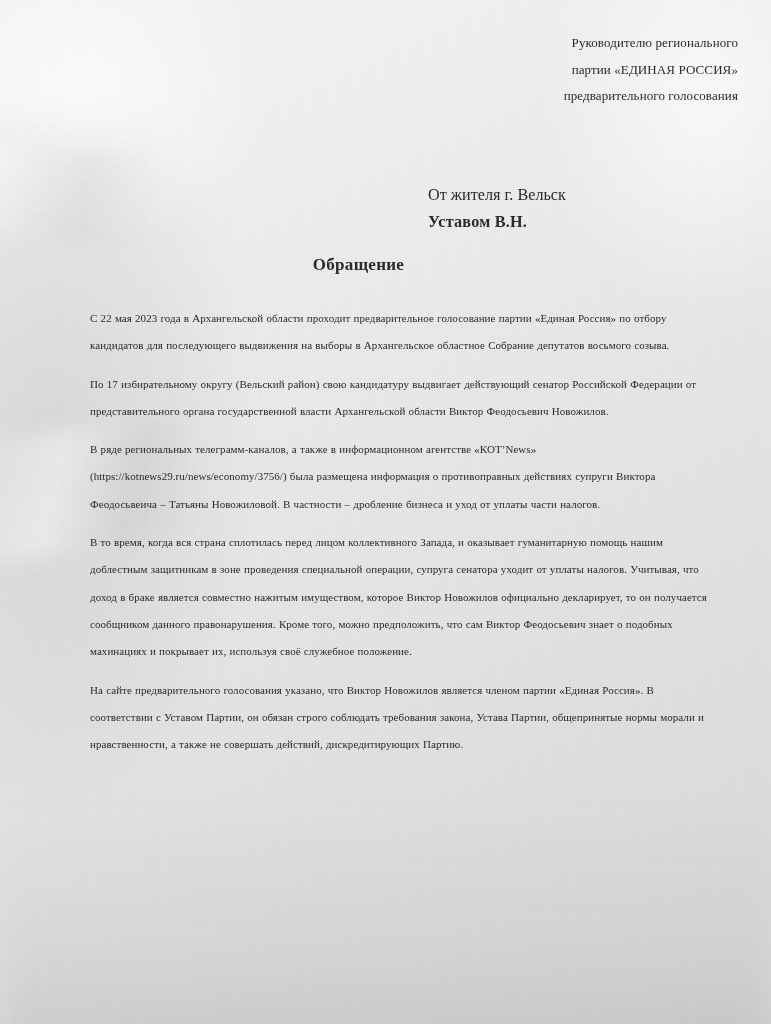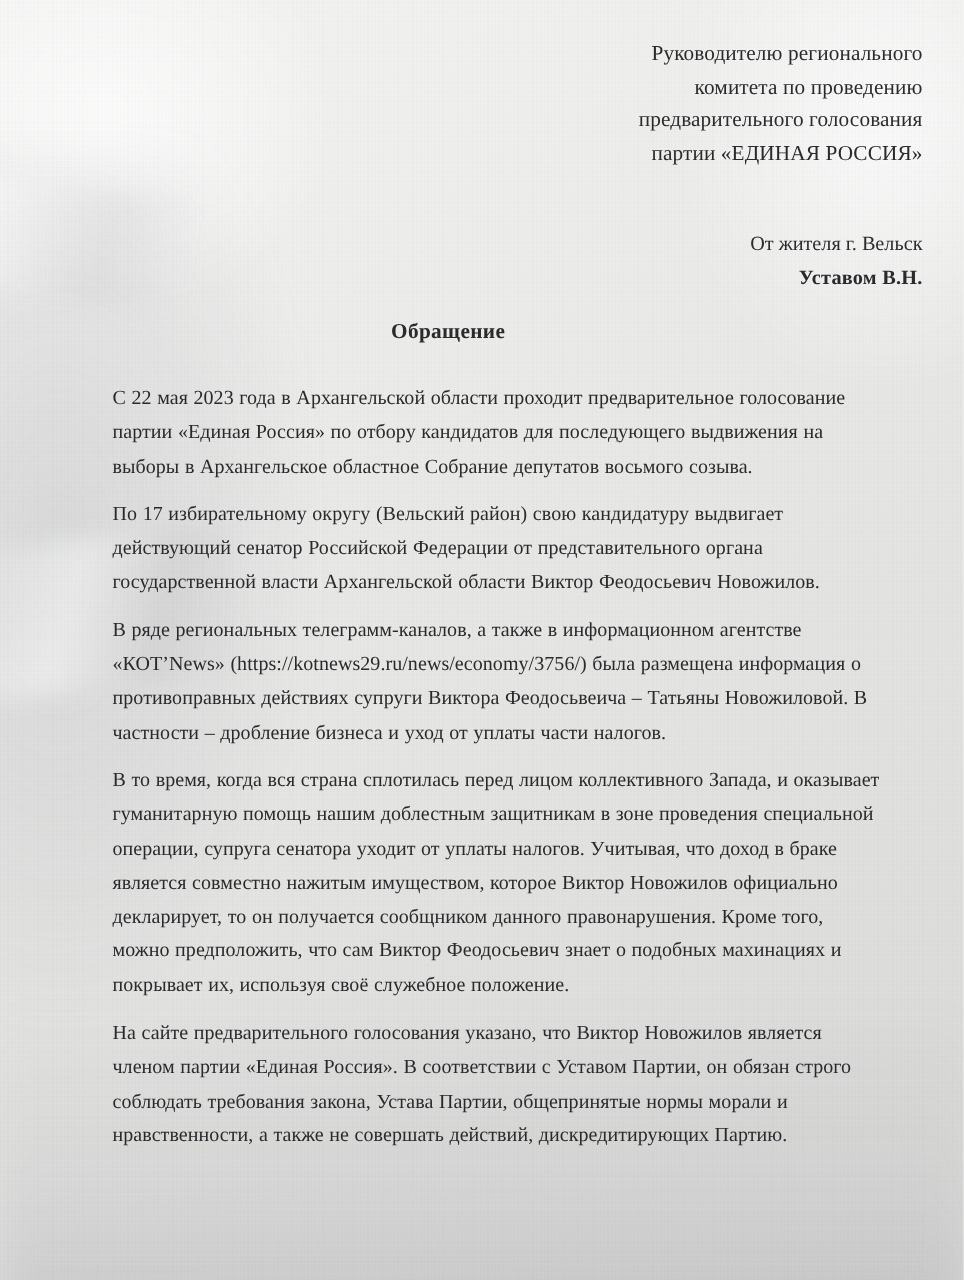--- a/index.html
+++ b/index.html
@@ -115,33 +115,32 @@
     inset: 0;
     padding: 0;
   }
 
   .addressee-block {
     position: absolute;
     top: 30px;
     right: 33px;
     width: 310px;
     text-align: right;
-    font-size: 17px;
+    font-size: 13px;
     line-height: 26.5px;
     letter-spacing: .1px;
   }
   .addressee-line { display: block; white-space: nowrap; }
   .addressee-name { font-weight: 700; letter-spacing: .2px; }
 
   .sender-block {
     position: absolute;
     top: 182px;
     right: 33px;
     width: 310px;
-    text-align: right;
     font-size: 16.2px;
     line-height: 26.5px;
   }
   .sender-line { display: block; white-space: nowrap; }
   .sender-name { font-weight: 700; letter-spacing: .2px; }
 
   .doc-title {
     position: absolute;
     top: 255px;
     left: 0;
@@ -155,21 +154,21 @@
   }
 
   .body-block {
     position: absolute;
     top: 305px;
     left: 90px;
     width: 617px;
   }
 
   .para {
-    font-size: 16px;
+    font-size: 11px;
     line-height: 27.3px;
     margin: 0 0 11px 0;
     text-align: left;
     letter-spacing: .05px;
     word-spacing: .4px;
   }
   .para:last-child { margin-bottom: 14px; }
 </style>
 </head>
 <body>
@@ -182,23 +181,22 @@
   <div class="shade-left"></div>
   <div class="crease-b"></div>
   <div class="crease-a"></div>
   <div class="shade-bottom"></div>
   <div class="grain"></div>
 
   <div class="content">
 
     <div class="addressee-block">
       <span class="addressee-line">Руководителю регионального</span>
-      <span class="addressee-line">комитета по проведению</span>
+      <span class="addressee-line">партии «ЕДИНАЯ РОССИЯ»</span>
       <span class="addressee-line">предварительного голосования</span>
-      <span class="addressee-line">партии «ЕДИНАЯ РОССИЯ»</span>
     </div>
 
     <div class="sender-block">
       <span class="sender-line">От жителя г. Вельск</span>
       <span class="sender-line sender-name">Уставом В.Н.</span>
     </div>
 
     <div class="doc-title">Обращение</div>
 
     <div class="body-block">

